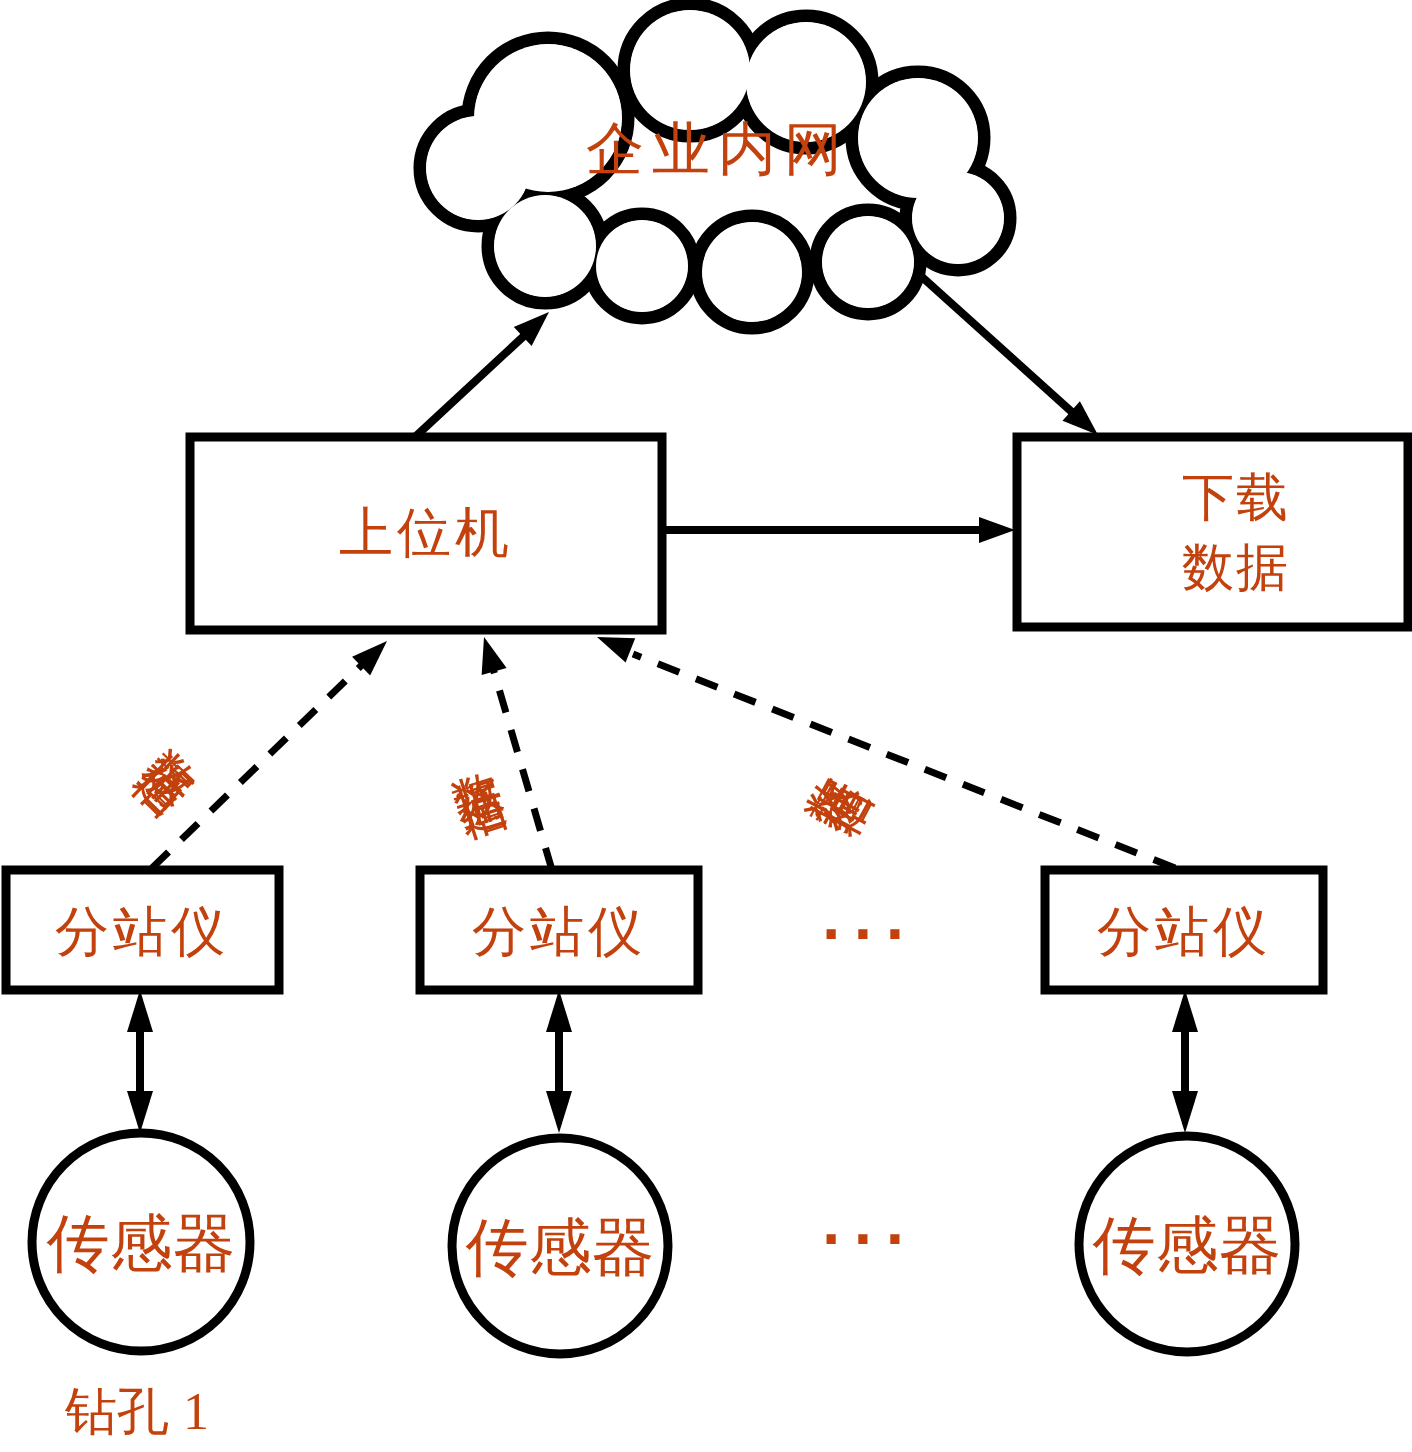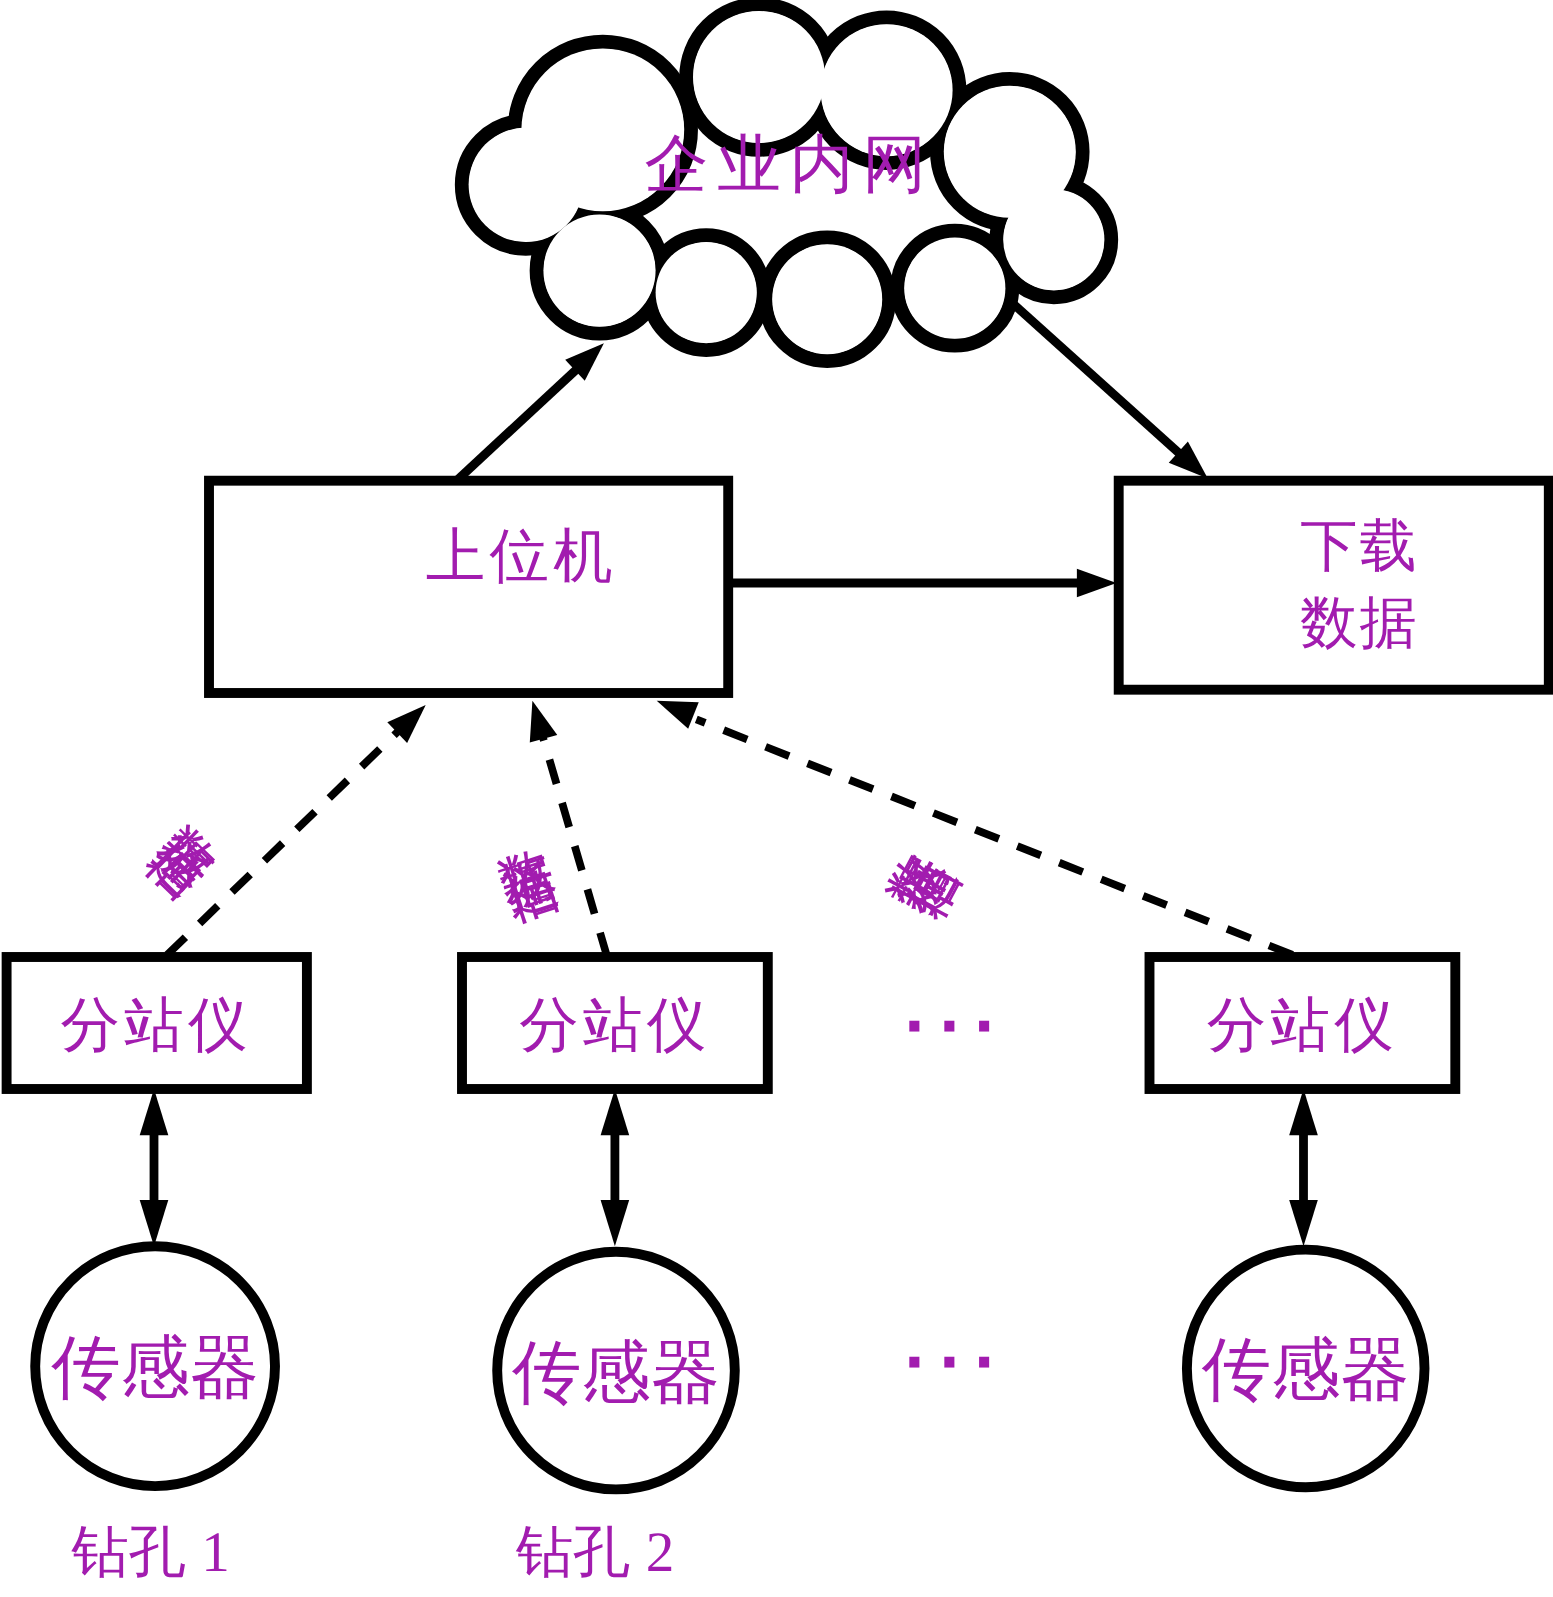--- a/index.html
+++ b/index.html
@@ -1,21 +1,21 @@
 <!DOCTYPE html>
 <html><head>
 <meta charset="utf-8">
 <style>
   html,body{margin:0;padding:0;background:#ffffff;}
   #canvas{
     position:relative;
     width:1412px;height:1452px;
     background:#ffffff;
     font-family:"Liberation Serif","DejaVu Serif",serif;
-    color:#a21caf;
+    color:#c2410c;
     overflow:hidden;
   }
   #shapes{position:absolute;left:0;top:0;width:1412px;height:1452px;}
   .lbl{position:absolute;transform:translate(-50%,-50%);white-space:nowrap;
        text-align:center;line-height:1.15;}
   .cloud-lbl{font-size:58px;letter-spacing:8px;}
   .box-lbl{font-size:54px;letter-spacing:4px;}
   .dl-lbl{font-size:52px;letter-spacing:2px;line-height:1.35;}
   .circle-lbl{font-size:63px;}
   .hole-lbl{font-size:52px;}
@@ -109,21 +109,21 @@
       <polygon points="1185,1133 1172,1091 1198,1091" fill="#000"></polygon>
     </g>
 
     <circle cx="141" cy="1242" r="109" fill="#fff" stroke="#000" stroke-width="9"></circle>
     <circle cx="560" cy="1246" r="108" fill="#fff" stroke="#000" stroke-width="9"></circle>
     <circle cx="1187" cy="1244" r="108" fill="#fff" stroke="#000" stroke-width="9"></circle>
   </svg>
 
   <div class="lbl cloud-lbl" style="left:718px;top:150px;">企业内网</div>
 
-  <div class="lbl box-lbl" style="left:426px;top:506px;margin-left:48px;">上位机</div>
+  <div class="lbl box-lbl" style="left:426px;top:533px;">上位机</div>
 
   <div class="lbl dl-lbl" style="left:1213px;top:533px;margin-left:23px;">
     <div>下载</div>
     <div>数据</div>
   </div>
 
   <div class="comm comm-1">数据通信</div>
   <div class="comm comm-2">数据通信</div>
   <div class="comm comm-3">数据通信</div>
 
@@ -134,17 +134,14 @@
   <div class="dots" style="left:869px;top:934px;">···</div>
   <div class="dots" style="left:869px;top:1239px;">···</div>
 
   <div class="lbl circle-lbl" style="left:141px;top:1244px;">传感器</div>
   <div class="lbl circle-lbl" style="left:560px;top:1248px;">传感器</div>
   <div class="lbl circle-lbl" style="left:1187px;top:1246px;">传感器</div>
 
   <div class="lbl hole-lbl" style="left:137px;top:1412px;">
     <span>钻孔</span><span class="hole-id">1</span>
   </div>
-  <div class="lbl hole-lbl" style="left:541px;top:1412px;">
-    <span>钻孔</span><span class="hole-id">2</span>
-  </div>
 
 </div>
 
 </body></html>

